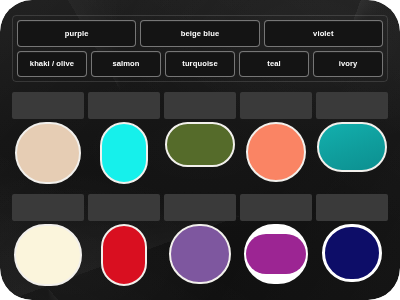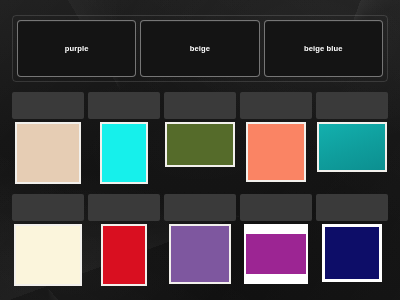--- a/index.html
+++ b/index.html
@@ -1,16 +1,16 @@
 <!DOCTYPE html>
 <html><head>
 <meta charset="utf-8">
 <title>Match Up Activity</title>
 <style>
-  * { margin:0; padding:0; box-sizing:border-box; }
+  * { margin:0; padding:0; box-sizing:border-box;border-radius:32px; }
   html, body {
     width:400px; height:300px; overflow:hidden;
     font-family:"Liberation Sans", sans-serif;
   }
   #stage {
     position:relative;
     width:400px; height:300px;
     background:#161616;
     background-image:
       linear-gradient(135deg, rgba(255,255,255,0.030) 0%, rgba(255,255,255,0) 38%),
@@ -97,22 +97,29 @@
   .swatch.white-mat .inner { width:100%; height:72%; }
 </style>
 </head>
 <body>
 
 <div id="stage">
 
   <div class="word-bank">
     <div class="word-row">
       <div class="word-tile">purple</div>
-      <div class="word-tile">beige</div>
       <div class="word-tile">beige blue</div>
+      <div class="word-tile">violet</div>
+    </div>
+    <div class="word-row">
+      <div class="word-tile">khaki / olive</div>
+      <div class="word-tile">salmon</div>
+      <div class="word-tile">turquoise</div>
+      <div class="word-tile">teal</div>
+      <div class="word-tile">ivory</div>
     </div>
   </div>
 
   <div class="grid">
 
     <div class="grid-row">
       <div class="cell">
         <div class="dropzone"></div>
         <div class="img-wrap">
           <div class="swatch" style="width: 66px; height: 62px; background: rgb(230, 205, 180);"></div>

